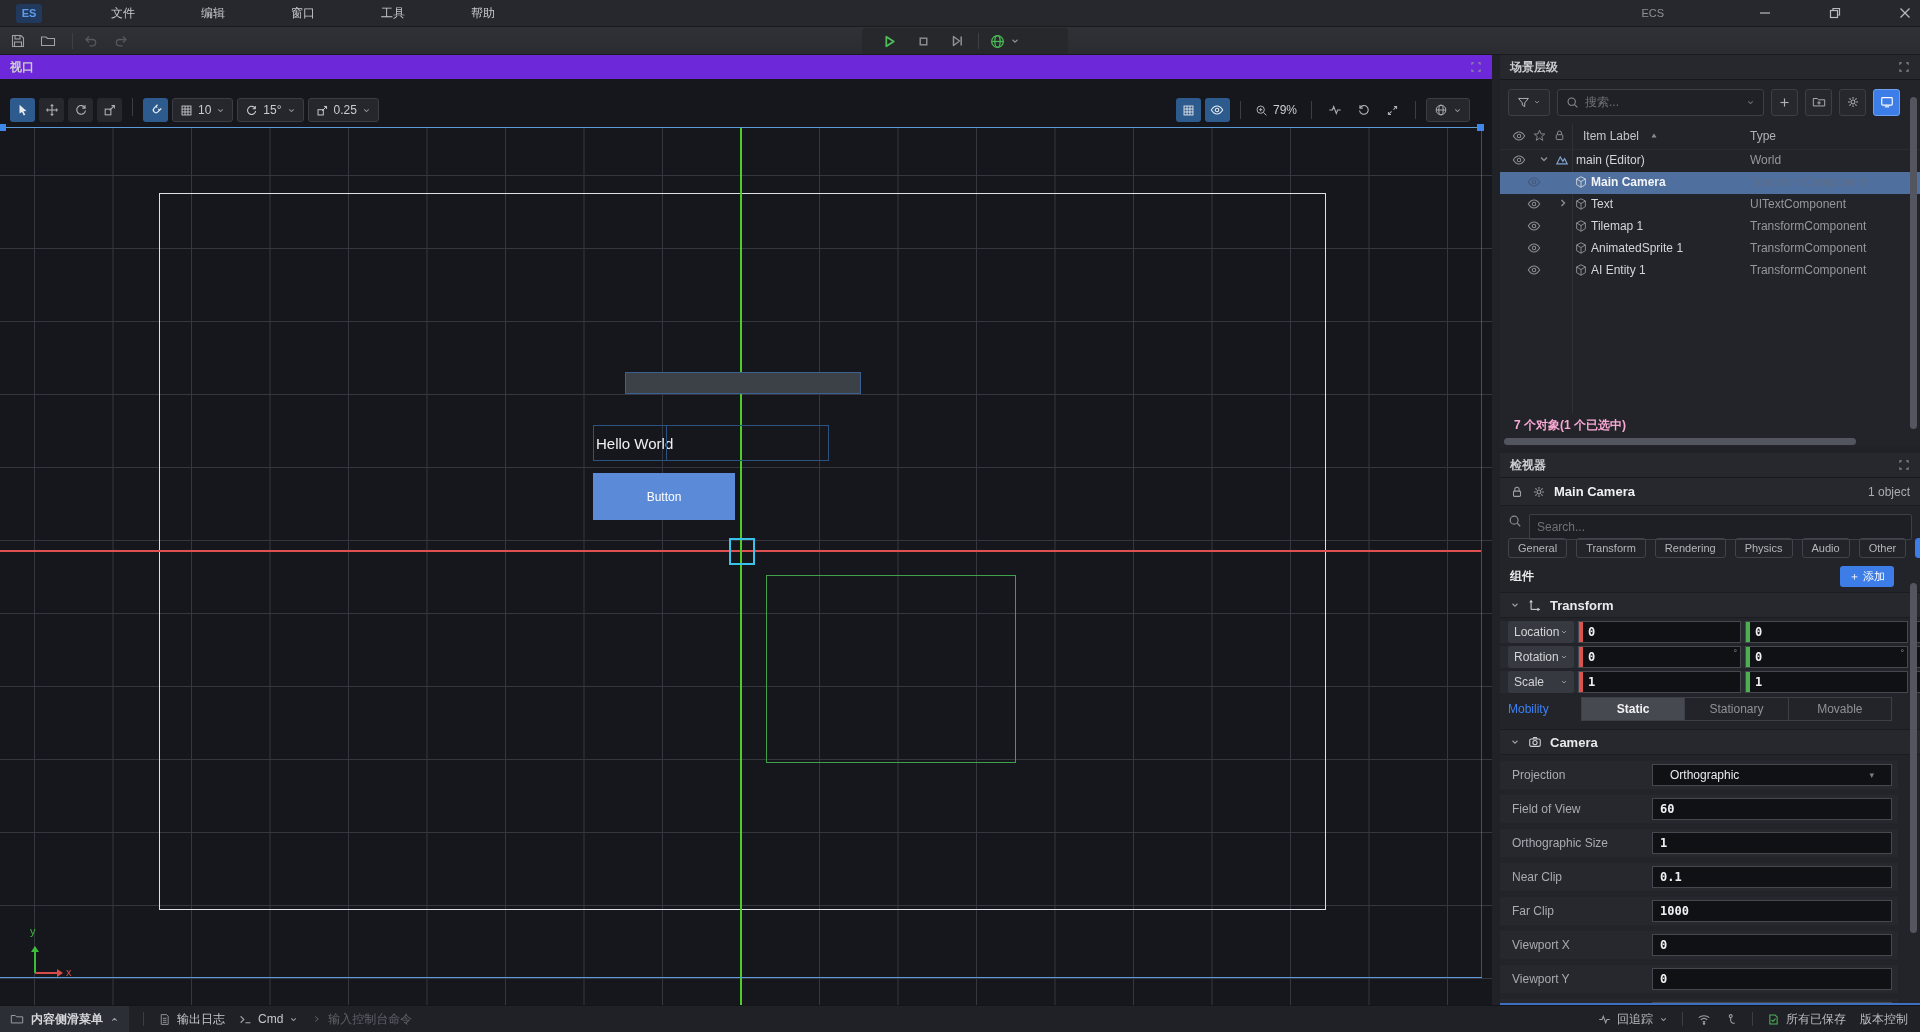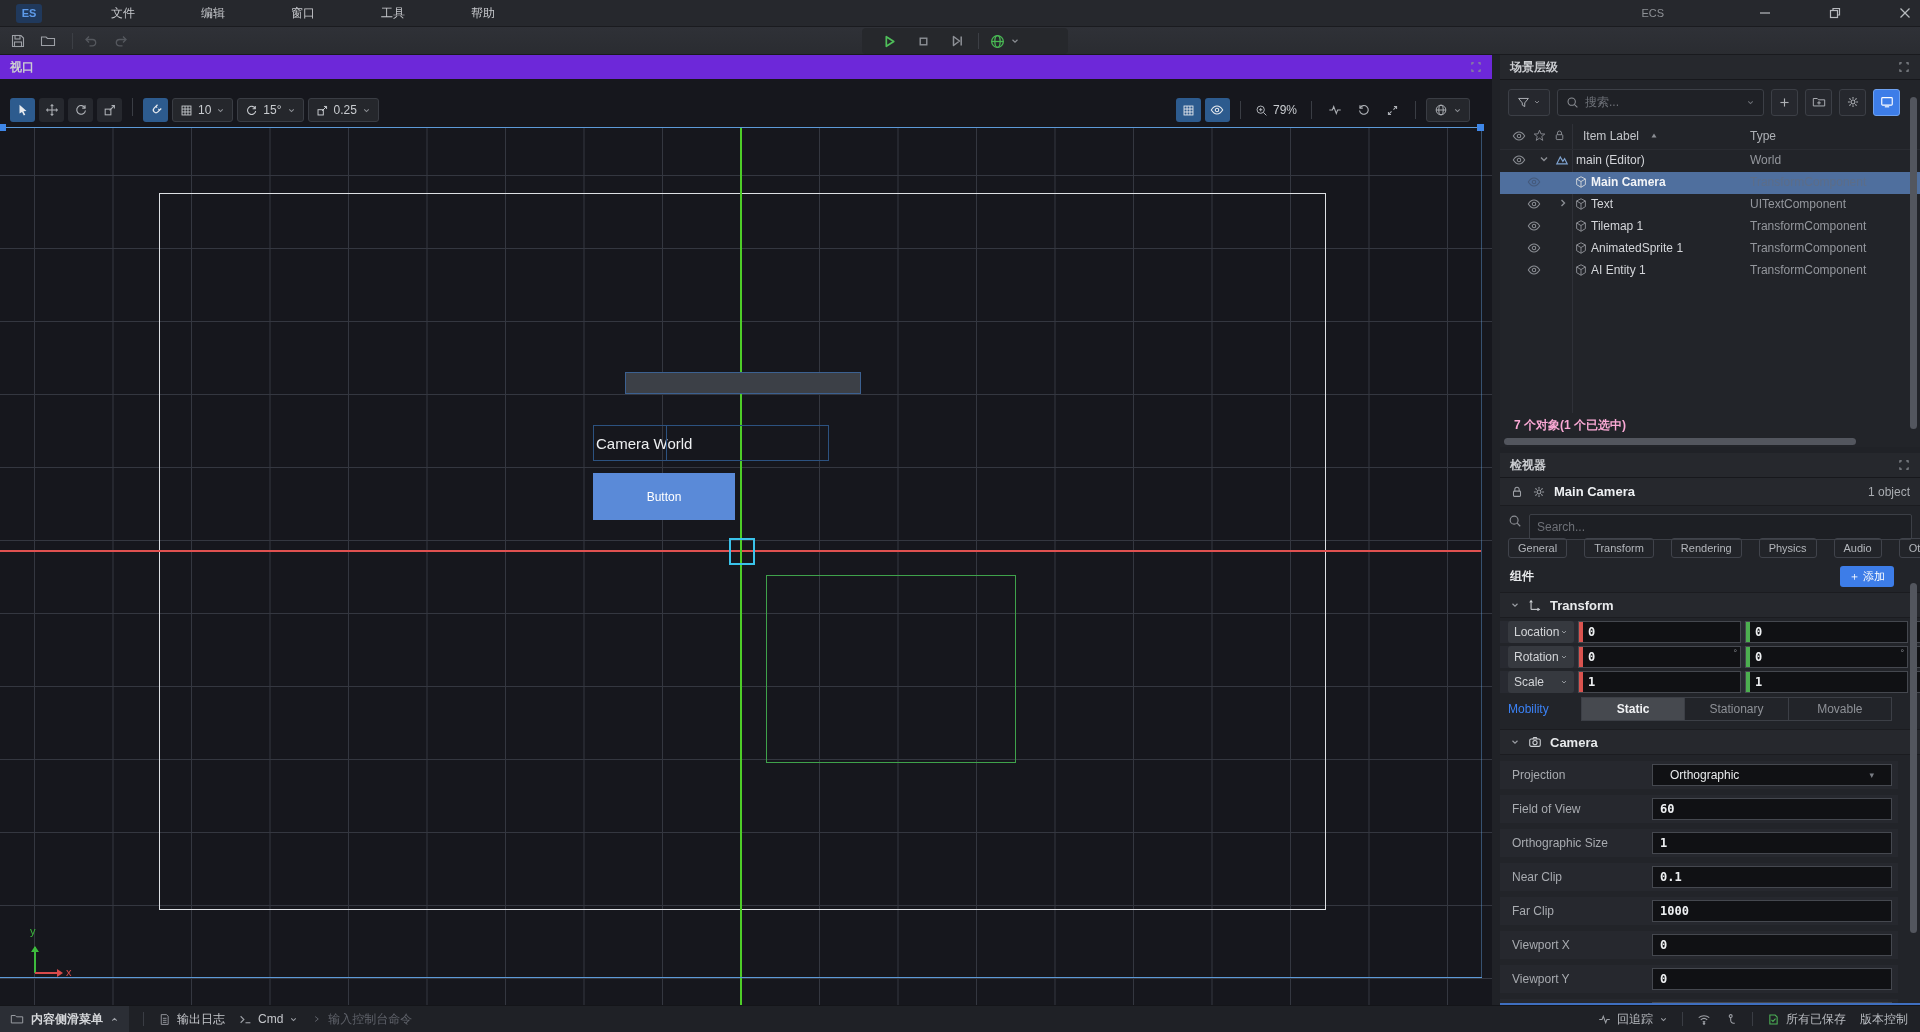--- a/index.html
+++ b/index.html
@@ -99,21 +99,21 @@
   .vscroll { position:absolute; right:3px; width:7px; background:#53565e; border-radius:4px; }
 
   
   .obj-row { height:28px; display:flex; align-items:center; padding:0 10px; gap:8px; background:#26282d; border-bottom:1px solid #1b1c20; flex:none; }
   .obj-name { font-weight:bold; font-size:13px; color:#eef0f3; }
   .obj-count { margin-left:auto; color:#aab; color:#a9acb1; }
   .search-row { height:26px; display:flex; align-items:center; padding:0 8px; gap:7px; margin-top:2px; flex:none; color:#8b8e94; }
   .i-search { flex:1; height:22px; border:1px solid #3c3f46; border-radius:2px; background:#1d1f24; display:flex; align-items:center; padding:12px 7px;margin-top:12px; }
   .i-search input { flex:1; background:transparent; border:none; outline:none; color:#c6c8cc; font-size:12px; font-family:inherit; }
   .i-search input::placeholder { color:#6d7077; }
-  .tabs-row { height:28px; display:flex; align-items:center; gap:17px; padding:0 8px; flex:none; }
+  .tabs-row { height:28px; display:flex; align-items:center; gap:9px; padding:0 8px; flex:none; }
   .tab { padding:3px 9px; border:1px solid #40434b; border-radius:3px; font-size:11px; color:#b3b6bb; }
   .tab.active { background:#3d7de8; border-color:#3d7de8; color:#fff; font-weight:bold; }
   .comp-row { height:28px; display:flex; align-items:center; padding:0 26px 0 10px; flex:none; }
   .comp-label { font-weight:bold; color:#e8eaec; }
   .add-btn { margin-left:auto; background:#3d7de8; color:#fff; font-size:11px; border-radius:3px; padding:3px 9px; }
 
   .sec-head { height:26px; background:#26282d; display:flex; align-items:center; padding-left:10px; gap:8px; font-weight:bold; font-size:13px; color:#e8eaec; border-top:1px solid #1b1c20; border-bottom:1px solid #1b1c20; flex:none; margin-top:2px; }
   .vec-row { height:26px; display:flex; align-items:center; padding:0 6px 0 8px; background:#282a31; margin:3px 22px 0 0; }
   .vec-label { width:66px; height:22px; background:#36393f; border-radius:3px; font-size:12px; color:#d3d5d8; display:flex; align-items:center; justify-content:space-between; padding:0 6px; flex:none; }
   .vec-field { flex:1; height:22px; margin-left:4px; background:#101114; border:1px solid #45484f; display:flex; align-items:center; position:relative; }
@@ -257,21 +257,21 @@
       <div class="canvas">
         <div class="grid"></div>
 
         <div class="frame-rect"></div>
         <div class="red-line"></div>
         <div class="green-rect"></div>
         <div class="green-vline"></div>
 
         <div class="gray-bar"></div>
         <div class="hello-box">
-          <span>Camera World</span>
+          <span>Hello World</span>
           <span class="hello-div"></span>
         </div>
         <div class="ui-button">
           <span>Button</span>
         </div>
         <div class="cyan-box"></div>
 
         <div class="blue-top-line"></div>
         <div class="blue-bottom-line"></div>
         <div class="blue-right-line"></div>

